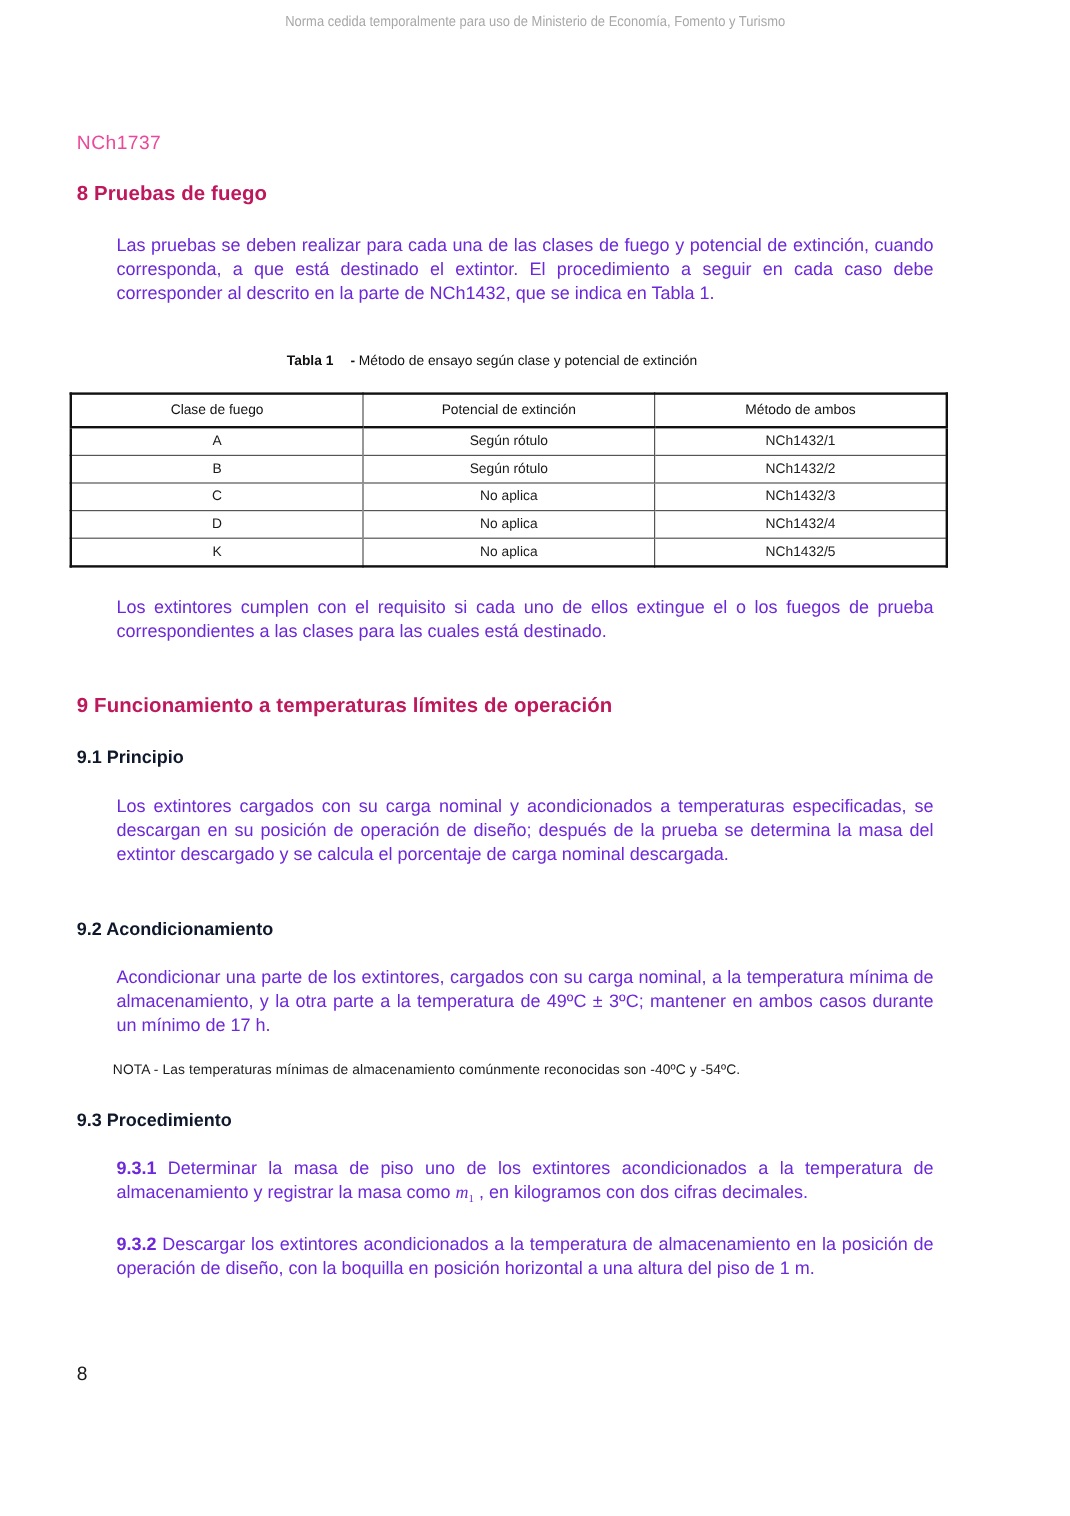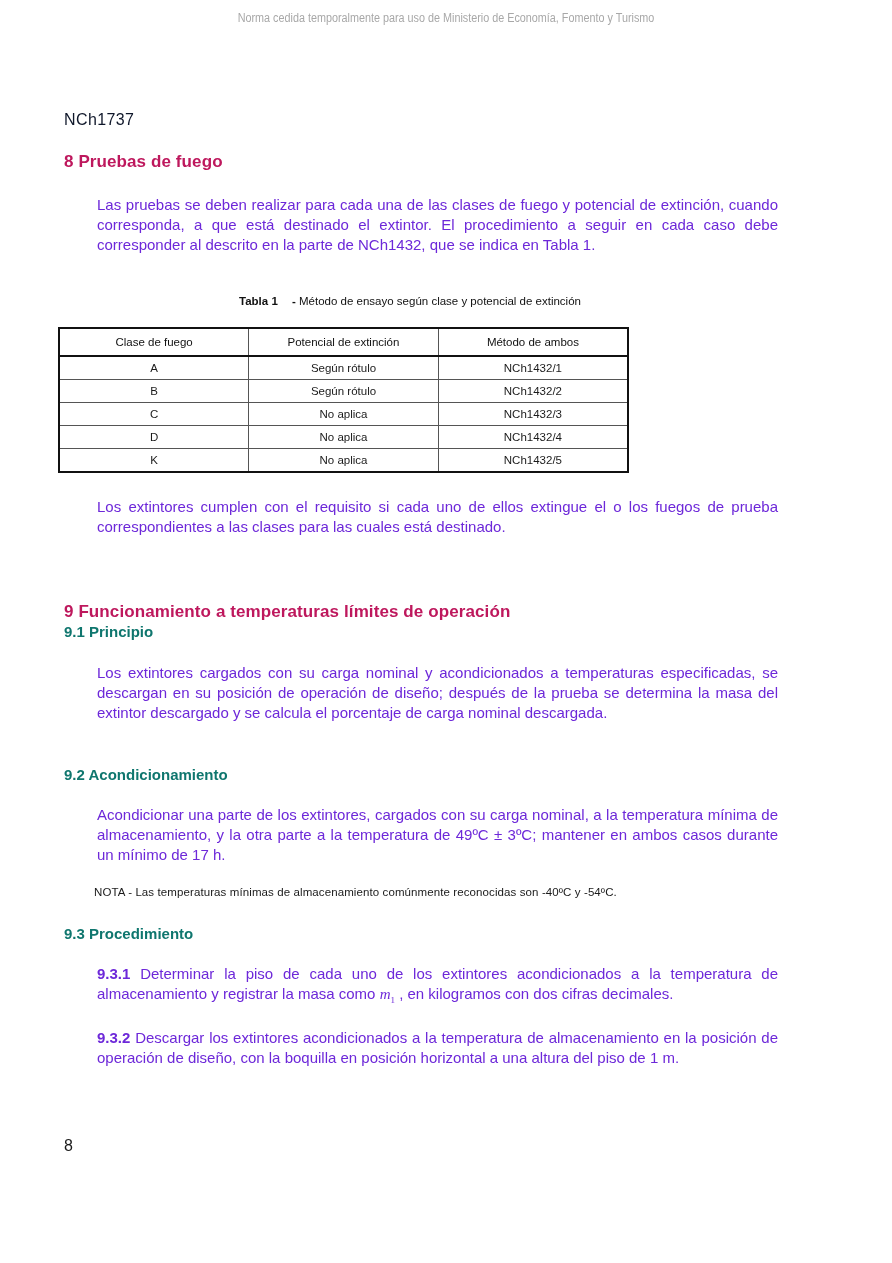--- a/index.html
+++ b/index.html
@@ -31,36 +31,36 @@
       left: 64px;
       top: 0;
       width: 681px;
     }
     .doc-code {
       position: absolute;
       top: 111px;
       left: 0;
       font-size: 16px;
       letter-spacing: 0.4px;
-      color: #0f172a;
+      color: #ec4899;
     }
     .h1 {
       position: absolute;
       left: 0;
       font-size: 17px;
       font-weight: bold;
       color: #be185d;
       letter-spacing: 0.1px;
     }
     .h2 {
       position: absolute;
       left: 0;
       font-size: 15px;
       font-weight: bold;
-      color: #0f766e;
+      color: #0f172a;
     }
     .para {
       position: absolute;
       left: 0;
       width: 681px;
       font-size: 15px;
       line-height: 20px;
       text-align: justify;
       color: #6d28d9;
       margin-left: 33px;
@@ -80,21 +80,21 @@
       width: 681px;
       text-align: center;
       font-size: 11.5px;
       color: #111;
     }
     .table-caption b { font-weight: bold; margin-left: 11px; }
     table.data-table {
       position: absolute;
       top: 327px;
       left: -6px;
-      width: 571px;
+      width: 732px;
       border-collapse: collapse;
       border: 2px solid #111;
       font-size: 11.5px;
       color: #1a1a1a;
     }
     table.data-table th, table.data-table td {
       border-left: 1px solid #555;
       border-right: 1px solid #555;
       text-align: center;
       padding: 0;
@@ -171,33 +171,33 @@
       <tr>
         <td>K</td>
         <td>No aplica</td>
         <td>NCh1432/5</td>
       </tr>
     </tbody>
   </table>
 
   <div class="para" style="top:497px;">Los extintores cumplen con el requisito si cada uno de ellos extingue el o los fuegos de prueba correspondientes a las clases para las cuales está destinado.</div>
 
-  <div class="h1" style="top:602px;">9 Funcionamiento a temperaturas límites de operación</div>
+  <div class="h1" style="top:578px;">9 Funcionamiento a temperaturas límites de operación</div>
 
   <div class="h2" style="top:623px;">9.1 Principio</div>
 
   <div class="para" style="top:663px;">Los extintores cargados con su carga nominal y acondicionados a temperaturas especificadas, se descargan en su posición de operación de diseño; después de la prueba se determina la masa del extintor descargado y se calcula el porcentaje de carga nominal descargada.</div>
 
   <div class="h2" style="top:766px;">9.2 Acondicionamiento</div>
 
   <div class="para" style="top:805px;">Acondicionar una parte de los extintores, cargados con su carga nominal, a la temperatura mínima de almacenamiento, y la otra parte a la temperatura de 49ºC ± 3ºC; mantener en ambos casos durante un mínimo de 17 h.</div>
 
   <div class="note" style="top:886px;">NOTA - Las temperaturas mínimas de almacenamiento comúnmente reconocidas son -40ºC y -54ºC.</div>
 
   <div class="h2" style="top:925px;">9.3 Procedimiento</div>
 
-  <div class="para" style="top:964px;"><b class="num">9.3.1</b><span> Determinar la piso de cada uno de los extintores acondicionados a la temperatura de almacenamiento y registrar la masa como </span><span class="var"><span>m</span><sub>1</sub></span><span> , en kilogramos con dos cifras decimales.</span></div>
+  <div class="para" style="top:964px;"><b class="num">9.3.1</b><span> Determinar la masa de piso uno de los extintores acondicionados a la temperatura de almacenamiento y registrar la masa como </span><span class="var"><span>m</span><sub>1</sub></span><span> , en kilogramos con dos cifras decimales.</span></div>
 
   <div class="para" style="top:1028px;"><b class="num">9.3.2</b><span> Descargar los extintores acondicionados a la temperatura de almacenamiento en la posición de operación de diseño, con la boquilla en posición horizontal a una altura del piso de 1 m.</span></div>
 
   <div class="page-number">8</div>
 
 </div>
 
 </body></html>

